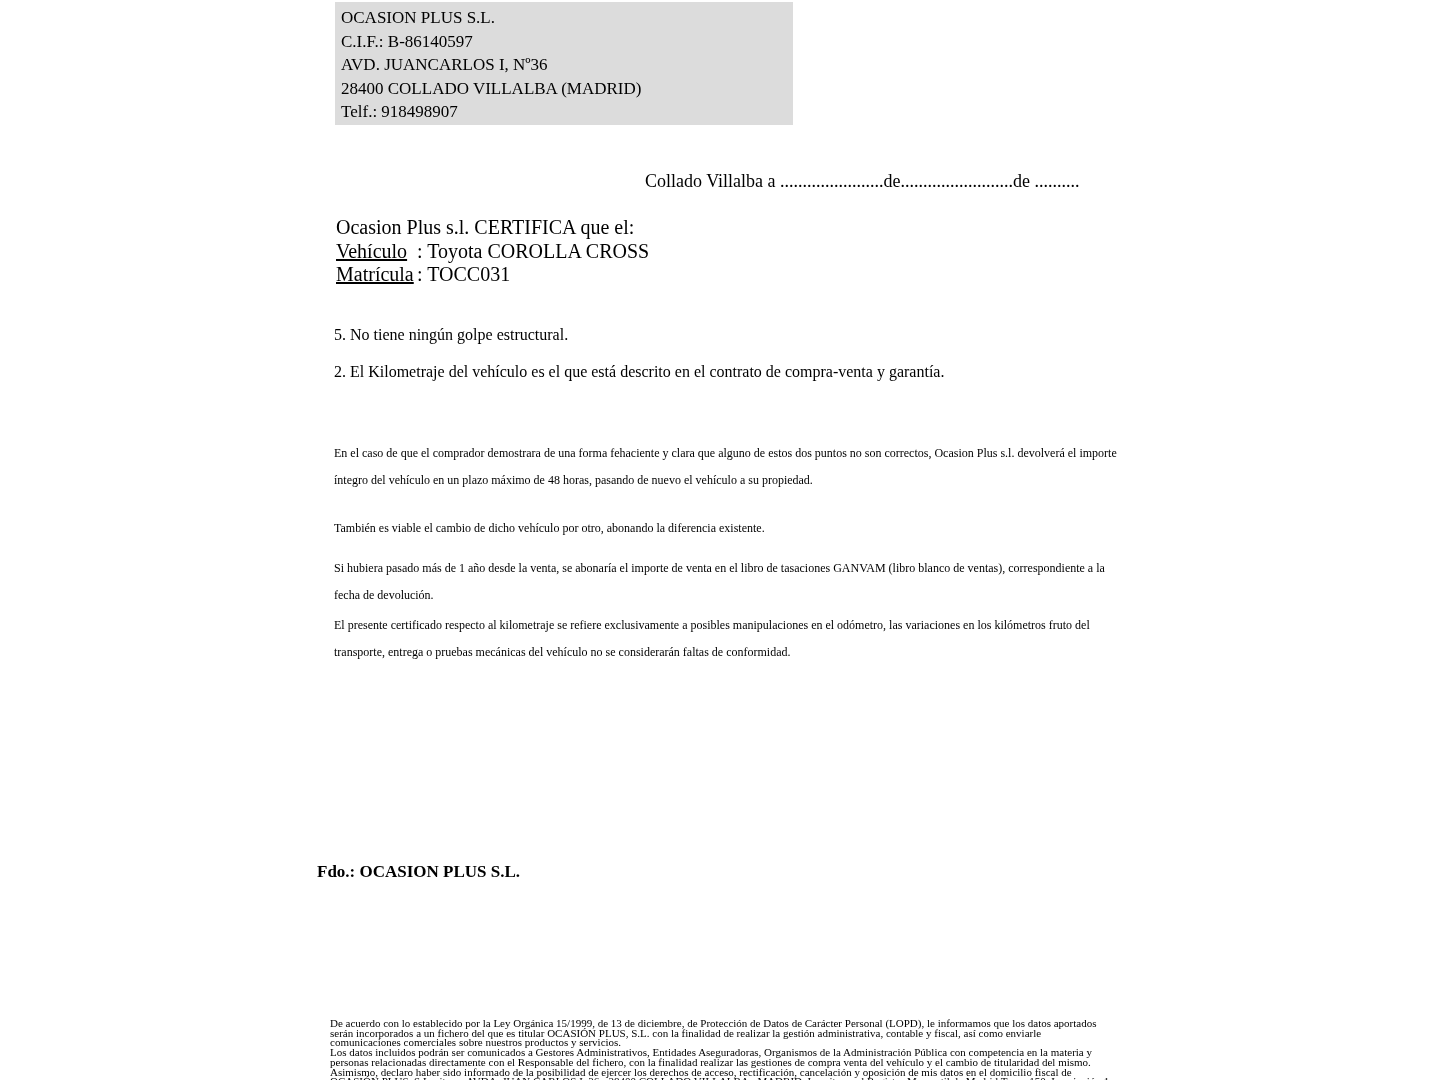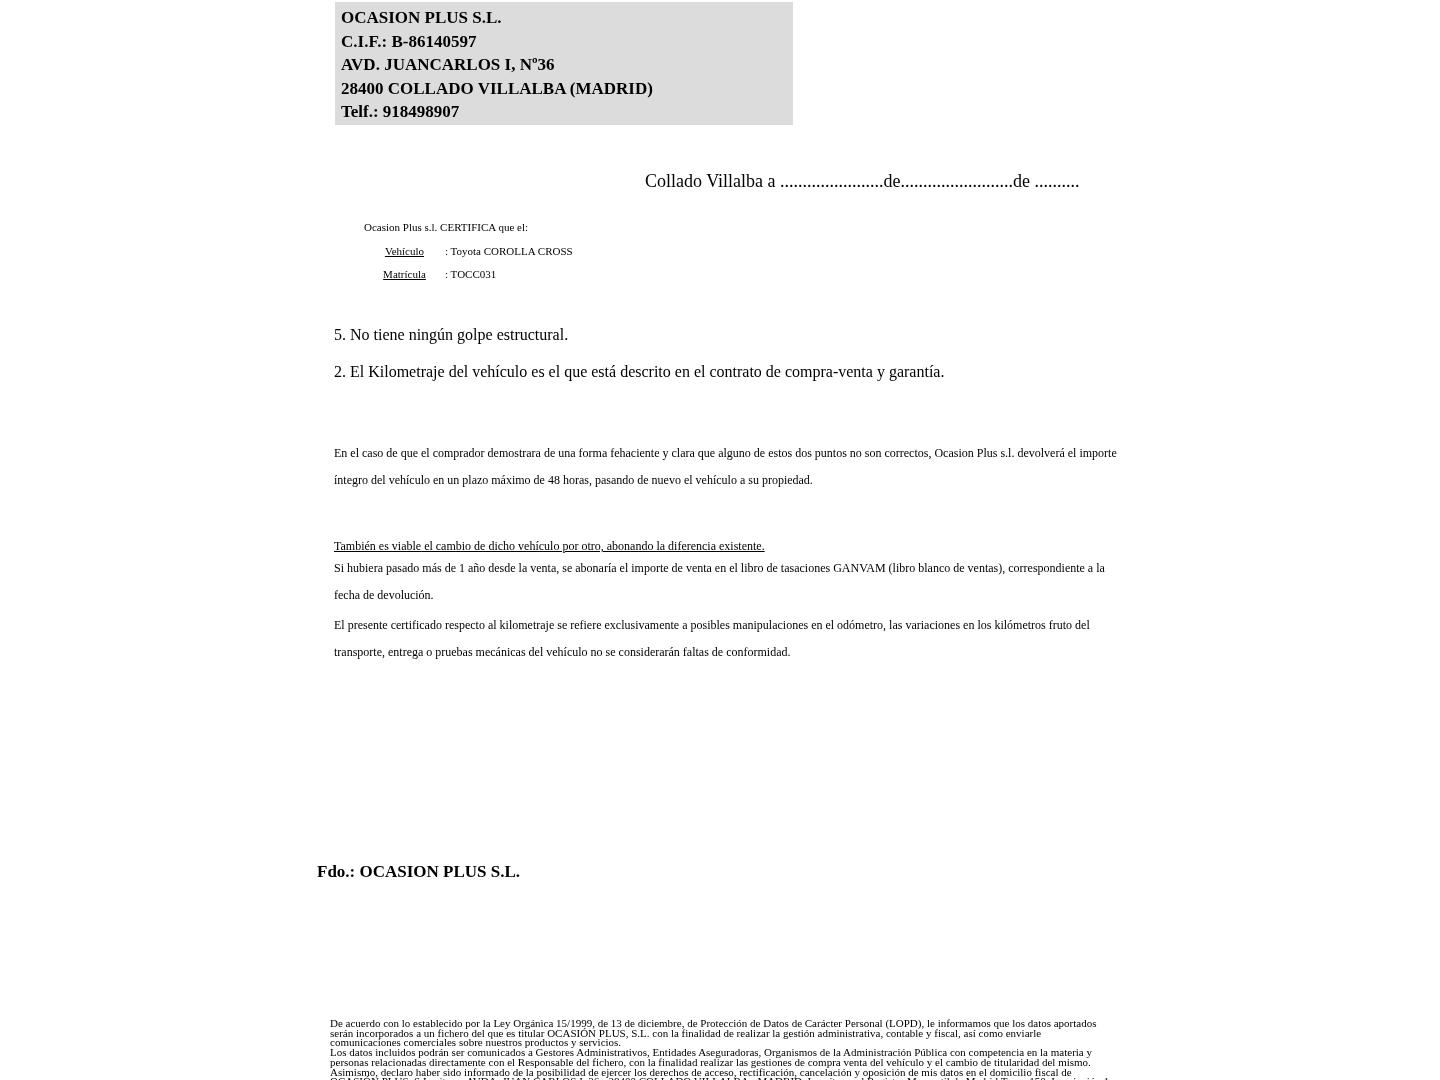--- a/index.html
+++ b/index.html
@@ -18,45 +18,43 @@
   }
   .letterhead {
     position: absolute;
     left: 335px;
     top: 2px;
     width: 458px;
     height: 123px;
     box-sizing: border-box;
     background: #dcdcdc;
     padding: 4px 6px 0 6px;
-    font-weight: 700;
+    font-weight: 400;
     font-size: 17px;
     line-height: 23.5px;
     white-space: nowrap;
   }
   .date-line {
     position: absolute;
     left: 645px;
     top: 171px;
     font-size: 18px;
     white-space: nowrap;
   }
   .certify {
     position: absolute;
     left: 336px;
     top: 216px;
-    font-size: 11px;
+    font-size: 20px;
     line-height: 23.5px;
     white-space: nowrap;
-    margin-left: 28px;
   }
   .certify .lbl {
     display: inline-block;
     width: 81px;
-    text-align: center;
   }
   .certify .u {
     text-decoration: underline;
   }
   .point {
     position: absolute;
     left: 334px;
     width: 790px;
     font-size: 16px;
     line-height: 19.5px;
@@ -64,21 +62,21 @@
   .point-1 { top: 325px; }
   .point-2 { top: 362px; }
   .para {
     position: absolute;
     left: 334px;
     width: 784px;
     font-size: 12px;
     line-height: 27px;
   }
   .para-1 { top: 440px; }
-  .para-2 { top: 533px; text-decoration: underline; }
+  .para-2 { top: 515px; }
   .para-3 { top: 555px; }
   .para-4 { top: 612px; }
   .signature {
     position: absolute;
     left: 317px;
     top: 862px;
     font-size: 17px;
     white-space: nowrap;
     font-weight: bold;
   }

